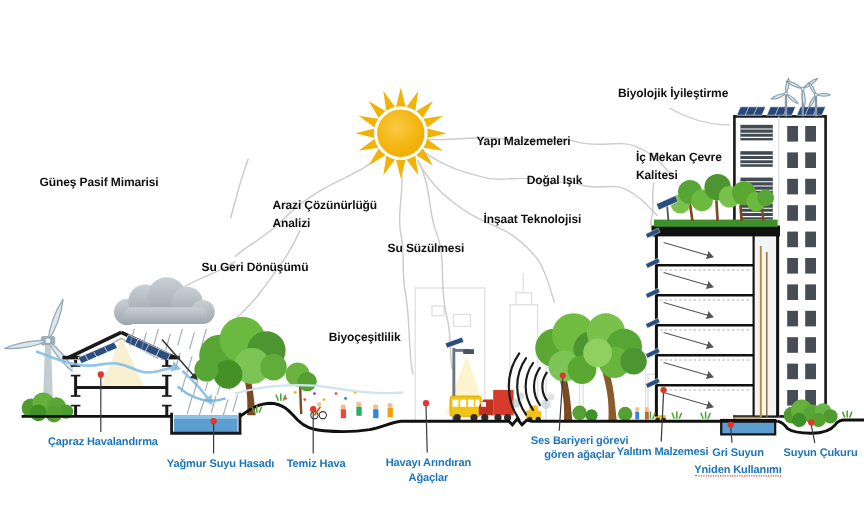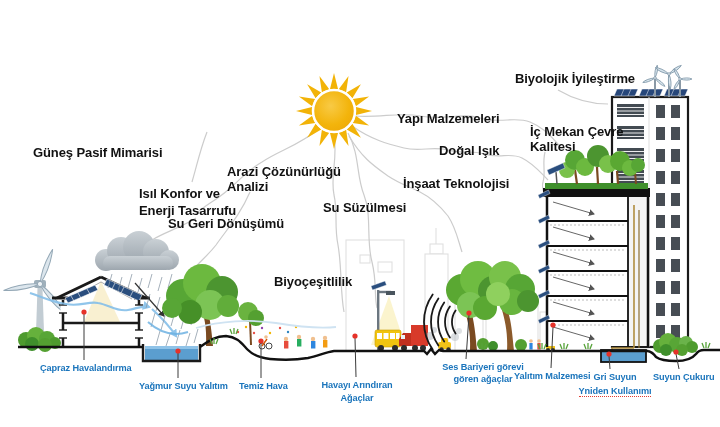--- a/index.html
+++ b/index.html
@@ -1,19 +1,19 @@
 <!DOCTYPE html>
 <html><head>
 <meta charset="utf-8">
 <style>
   html,body{margin:0;padding:0;background:#fff;}
   #stage{position:relative;width:720px;height:427px;background:#fff;overflow:hidden;
          font-family:"Liberation Sans",sans-serif;}
   svg{position:absolute;left:0;top:0;}
-  .lbl{position:absolute;white-space:pre-line;font-weight:bold;font-size:13px;
+  .lbl{position:absolute;white-space:pre-line;font-weight:bold;font-size:10px;
        color:#111;letter-spacing:-0.1px;line-height:12px;}
   .blue{color:#1b75bc;font-size:9.2px;}
   #l-gunes{left:33px;top:147px;}
   #l-yenilen{left:2px;top:219px;line-height:13px;}
   #l-isil{left:139px;top:185px;line-height:17px;}
   #l-sugeri{left:168px;top:218px;}
   #l-saha{left:178px;top:104px;line-height:15px;}
   #l-arazi{left:227px;top:164px;line-height:15px;}
   #l-susuzul{left:323px;top:202px;}
   #l-biyoces{left:274px;top:276px;}
@@ -504,35 +504,33 @@
     <circle cx="261" cy="341" r="2.6"></circle>
     <circle cx="355" cy="336" r="2.6"></circle>
     <circle cx="469" cy="313" r="2.6"></circle>
     <circle cx="553" cy="325" r="2.6"></circle>
     <circle cx="609" cy="354" r="2.6"></circle>
     <circle cx="676" cy="352" r="2.6"></circle>
   </g>
 </svg>
 
 <div class="lbl" id="l-gunes">Güneş Pasif Mimarisi</div>
-<div class="lbl" id="l-isil">Isıl Konfor ve
-Enerji Tasarrufu</div>
 <div class="lbl" id="l-sugeri">Su Geri Dönüşümü</div>
 <div class="lbl" id="l-arazi">Arazi Çözünürlüğü
 Analizi</div>
 <div class="lbl" id="l-susuzul">Su Süzülmesi</div>
 <div class="lbl" id="l-biyoces">Biyoçeşitlilik</div>
 <div class="lbl" id="l-yapi">Yapı Malzemeleri</div>
 <div class="lbl" id="l-dogal">Doğal Işık</div>
 <div class="lbl" id="l-insaat">İnşaat Teknolojisi</div>
 <div class="lbl" id="l-biyolojik">Biyolojik İyileştirme</div>
 <div class="lbl" id="l-icmekan">İç Mekan Çevre
 Kalitesi</div>
 <div class="lbl blue" id="l-capraz">Çapraz Havalandırma</div>
-<div class="lbl blue" id="l-yagmur">Yağmur Suyu Yalıtım</div>
+<div class="lbl blue" id="l-yagmur">Yağmur Suyu Hasadı</div>
 <div class="lbl blue" id="l-temiz">Temiz Hava</div>
 <div class="lbl blue" id="l-havayi">Havayı Arındıran
 Ağaçlar</div>
 <div class="lbl blue" id="l-ses">Ses Bariyeri görevi
 gören ağaçlar</div>
 <div class="lbl blue" id="l-yalitim">Yalıtım Malzemesi</div>
 <div class="lbl blue" id="l-gri"><span>Gri Suyun</span><br><span class="u2">Yniden Kullanımı</span></div>
 <div class="lbl blue" id="l-drenaj">Suyun Çukuru</div>
 
 </div>

